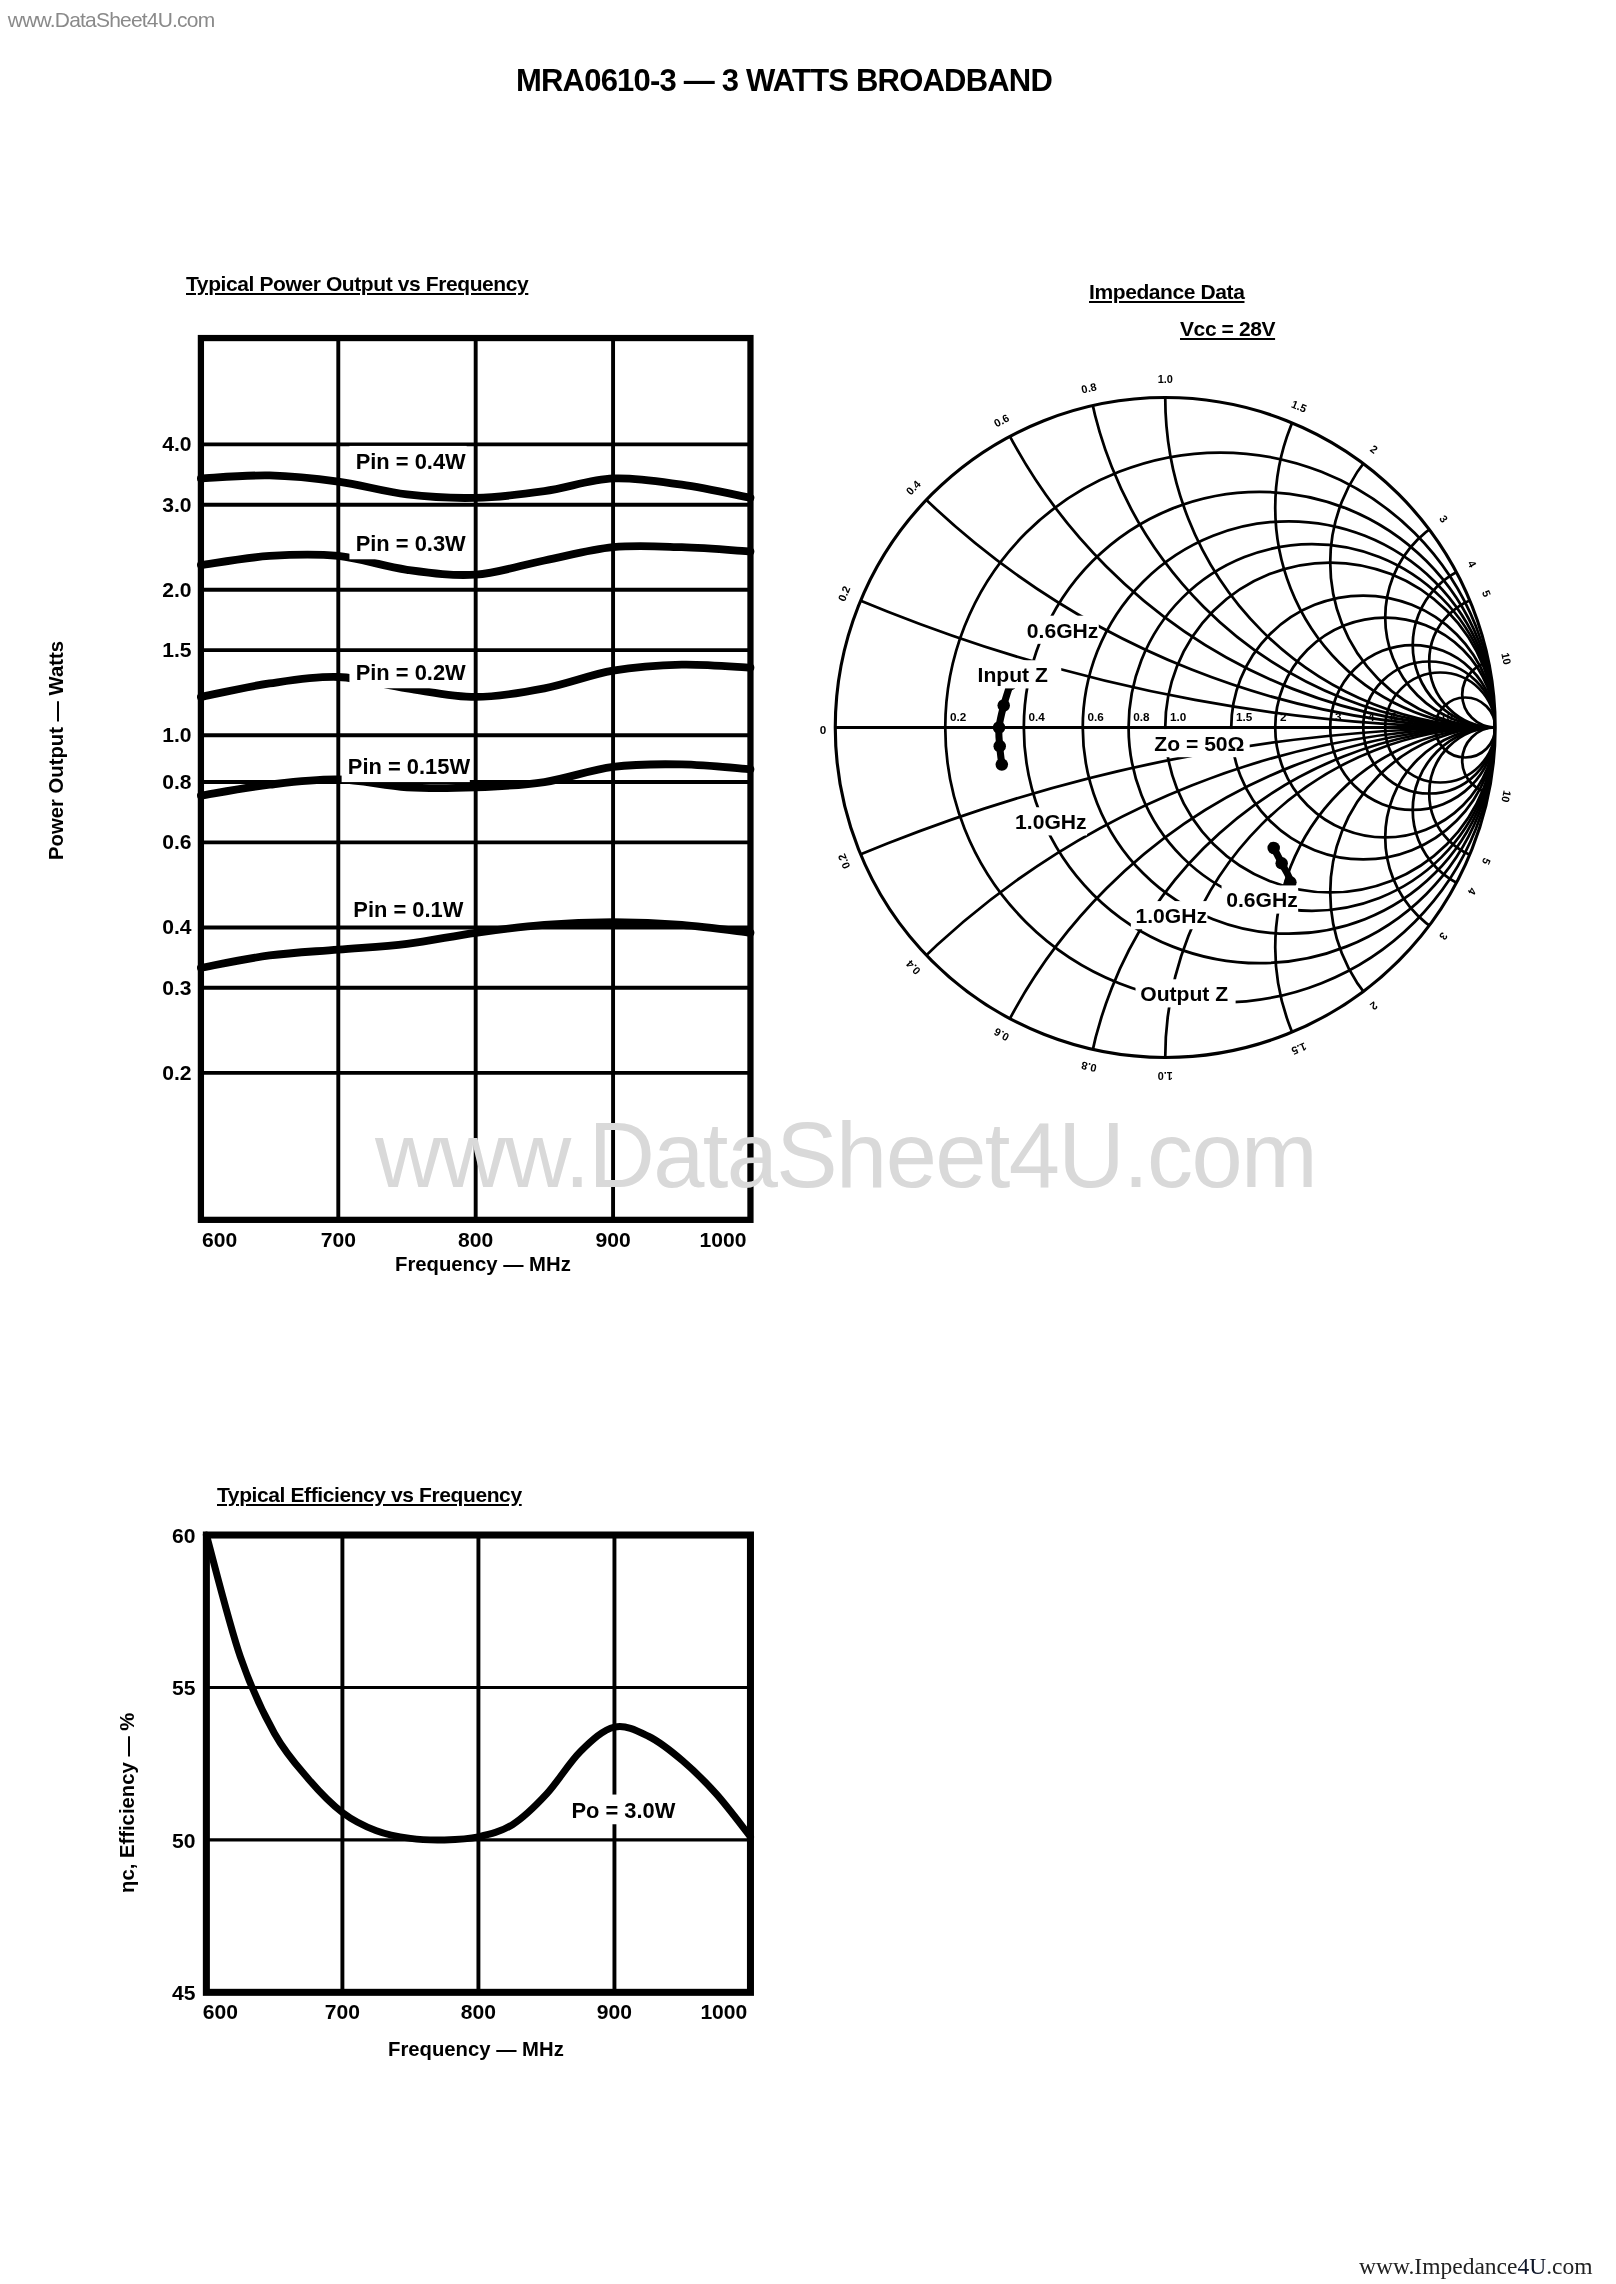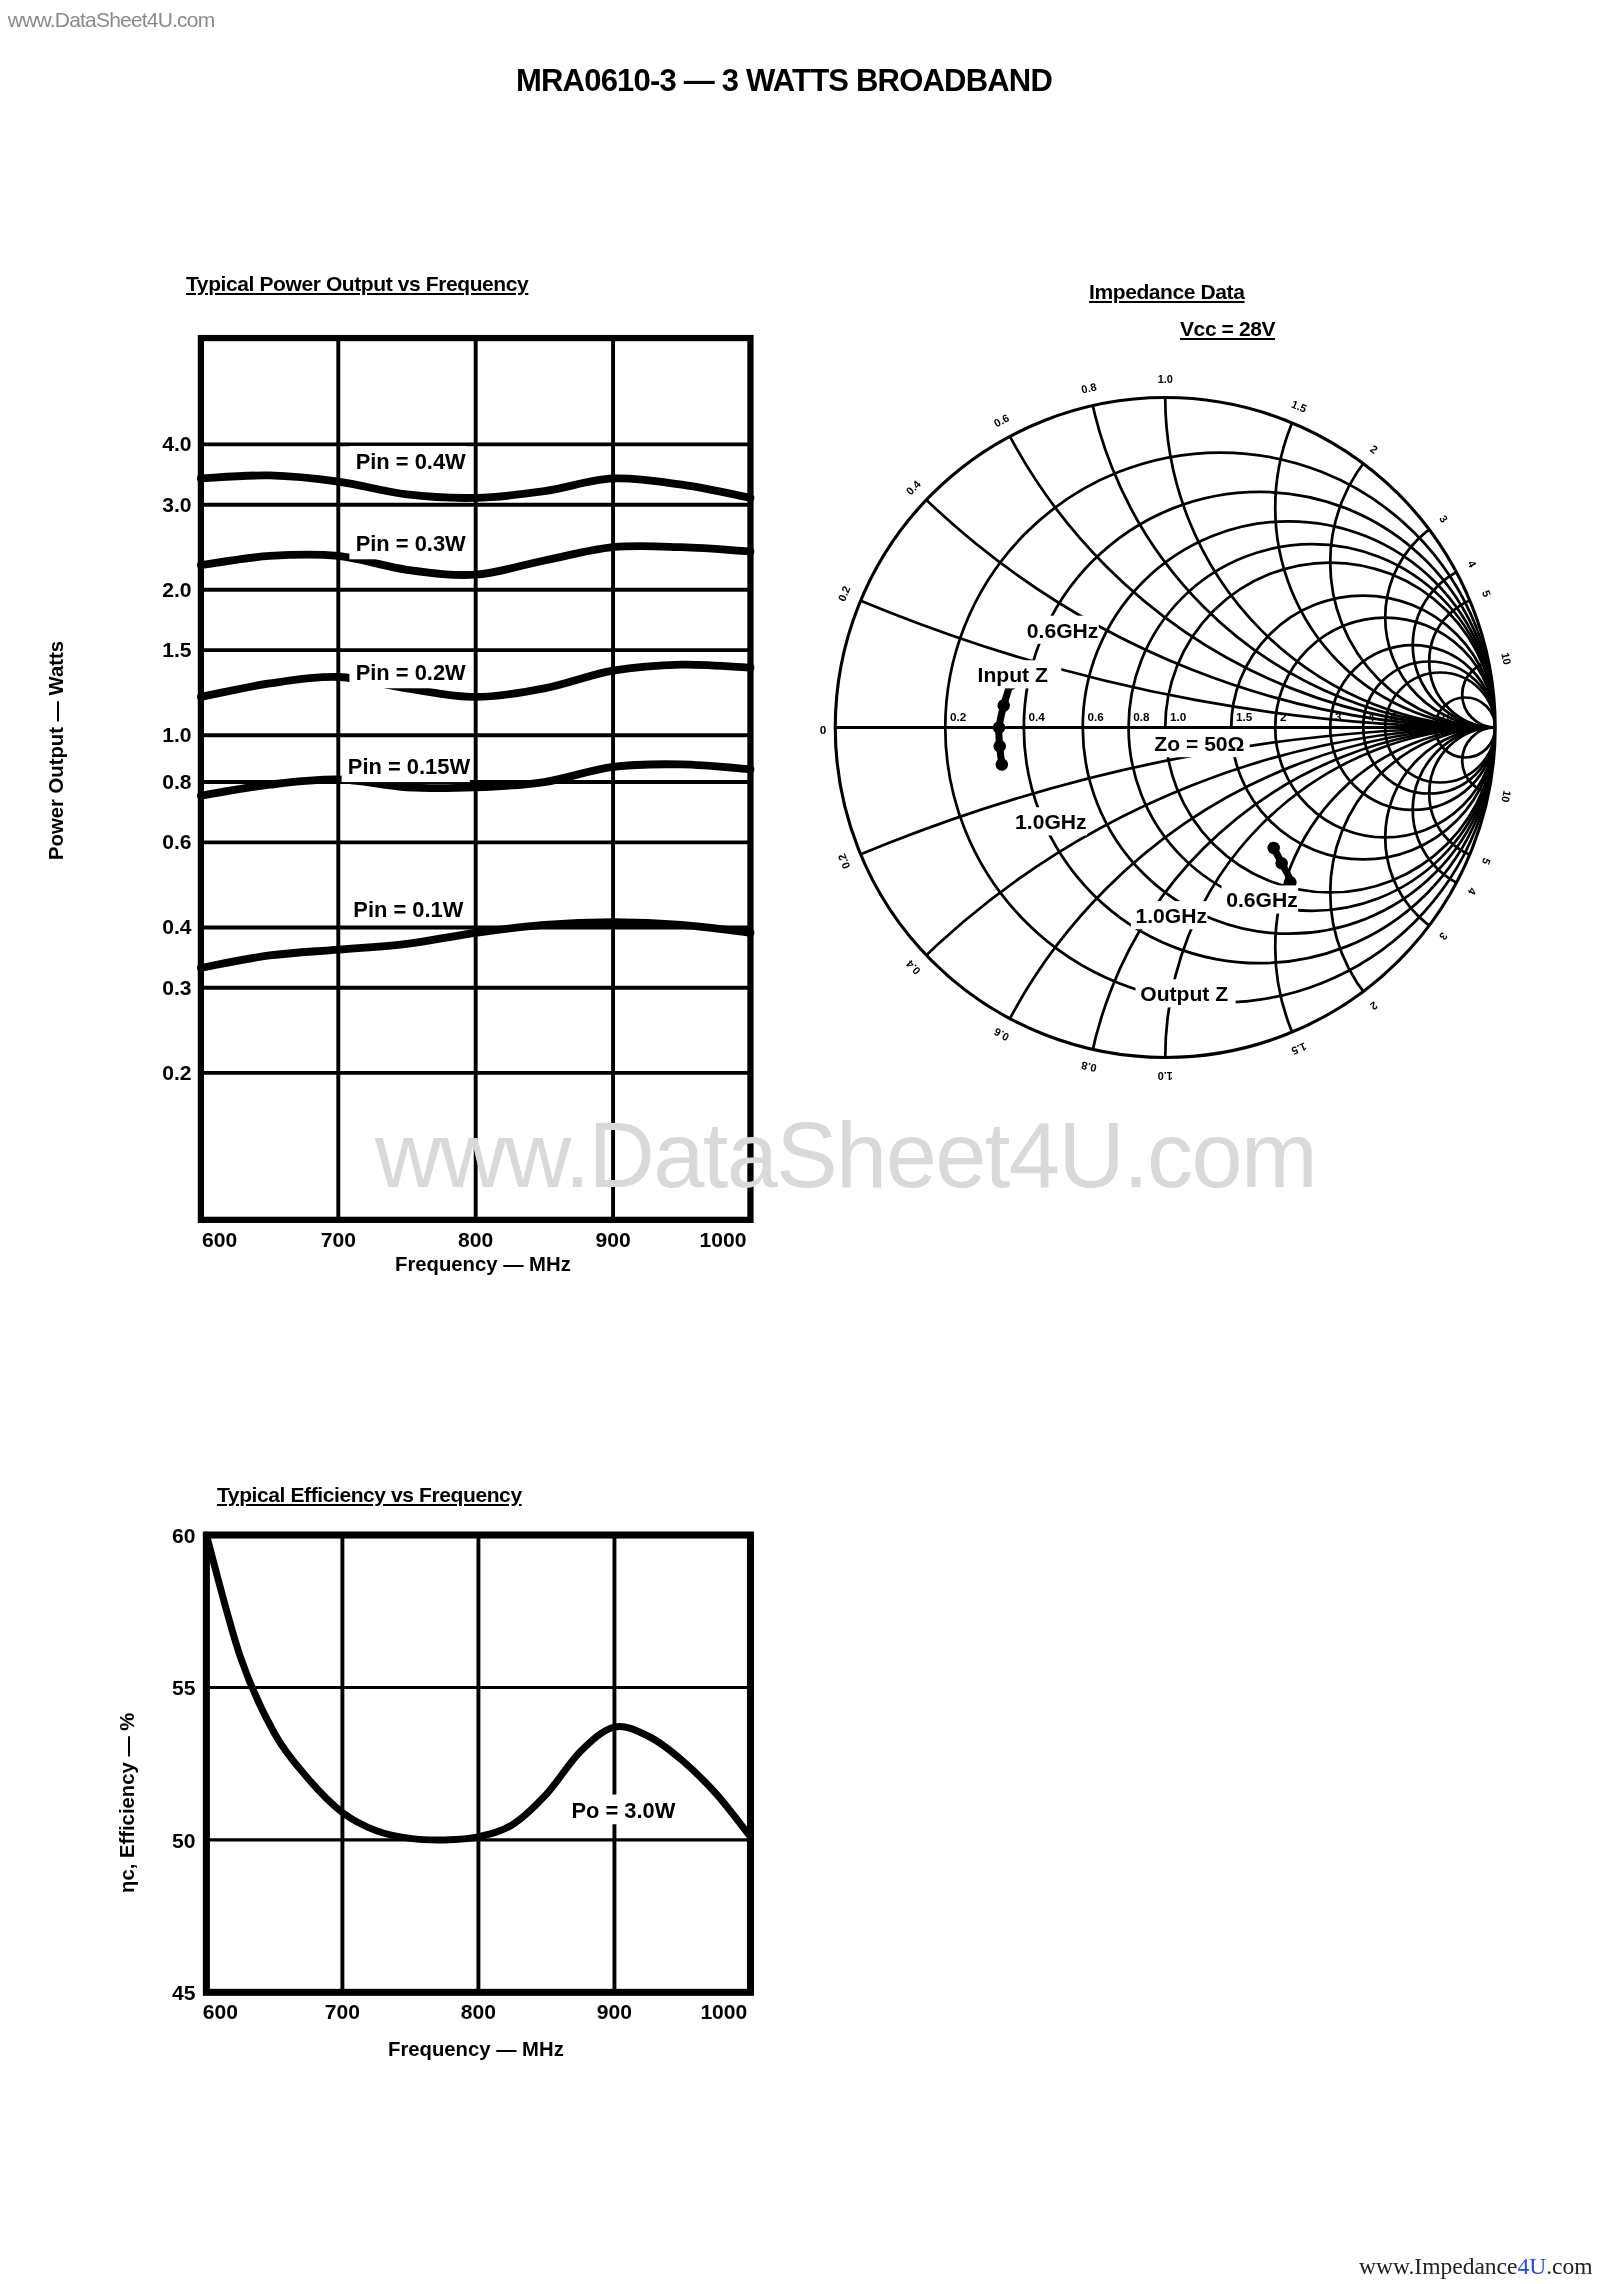--- a/index.html
+++ b/index.html
@@ -5,21 +5,21 @@
   html, body { margin:0; padding:0; background:#ffffff; }
   body { width:1616px; height:2284px; position:relative; overflow:hidden;
          font-family:"Liberation Sans", sans-serif; color:#000; }
   .abs { position:absolute; }
   .wm-top { left:7.8px; top:7.8px; font-size:21px; color:#8a8a8a; letter-spacing:-0.8px; }
   .page-title { left:516px; top:63px; font-size:31px; font-weight:bold; letter-spacing:-0.8px;text-align:center; }
   .chart-title { font-size:21px; font-weight:bold; letter-spacing:-0.4px; white-space:nowrap;text-decoration:underline; }
   .axis-label { font-size:20.3px; font-weight:bold; white-space:nowrap; }
   .wm-center { left:375px; top:1103px; font-size:92px; color:#d9d9d9; letter-spacing:-1.6px; }
   .wm-footer { right:23.5px; top:2253px; font-size:23.5px; font-family:"Liberation Serif", serif; color:#222; }
-  .wm-footer .accent { color:#1d4ed8; }
+  .wm-footer .accent { color:#0f172a; }
   svg text { font-family:"Liberation Sans", sans-serif; }
 </style>
 </head>
 <body>
 
 <div class="abs wm-top">www.DataSheet4U.com</div>
 <div class="abs page-title">MRA0610-3 — 3 WATTS BROADBAND</div>
 
 <div class="abs chart-title" style="left:186px;top:272px;">Typical Power Output vs Frequency</div>
 <svg class="abs" id="power-svg" style="left:0;top:0;" width="813" height="1314" viewBox="0 0 1040 1680">

